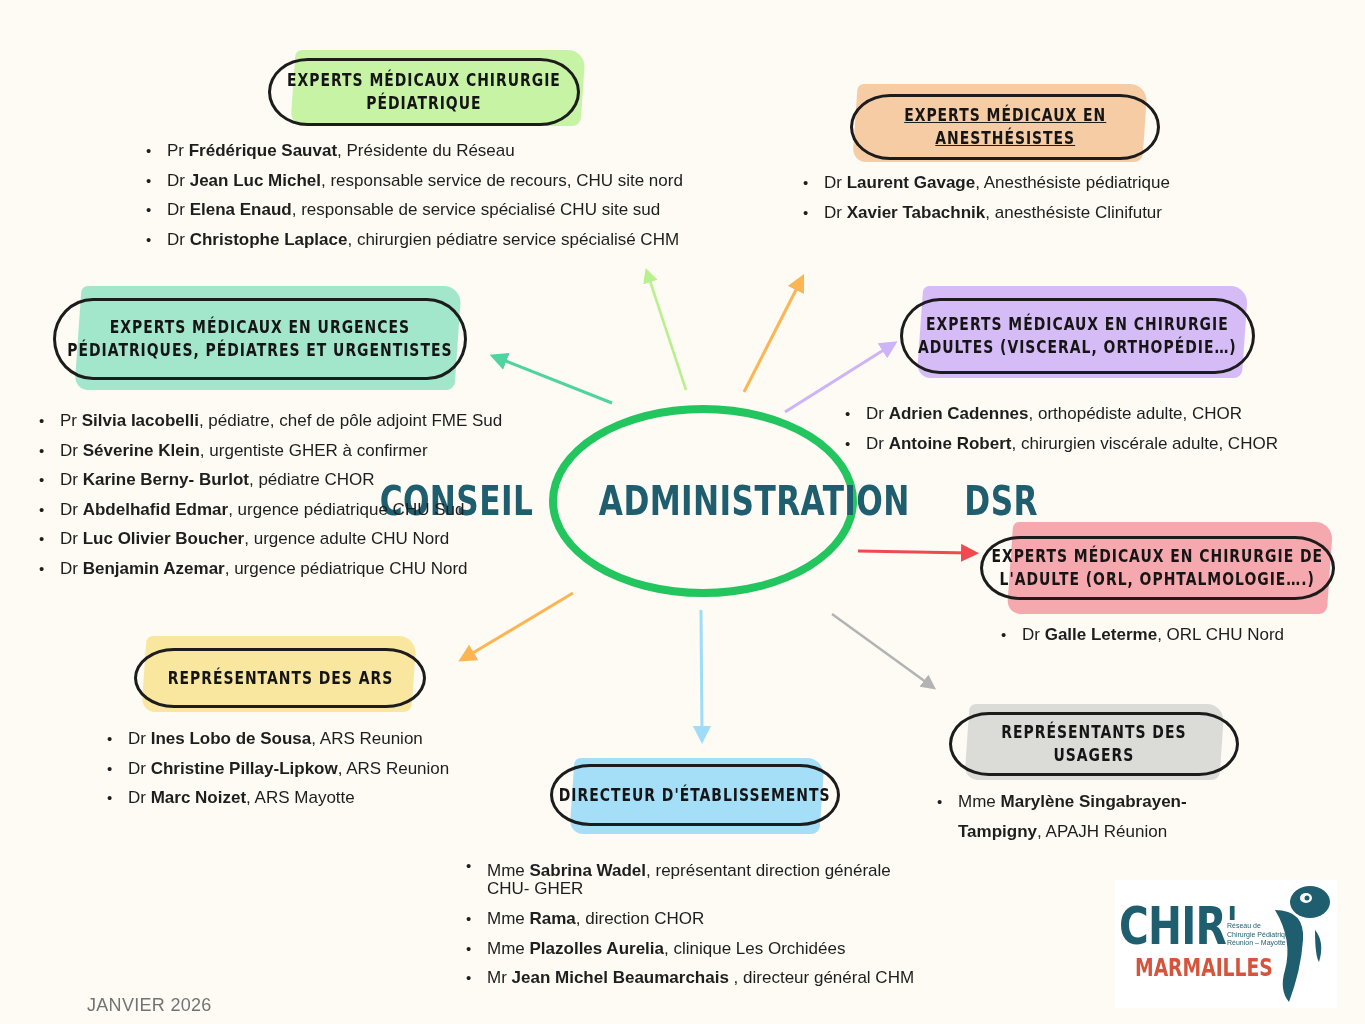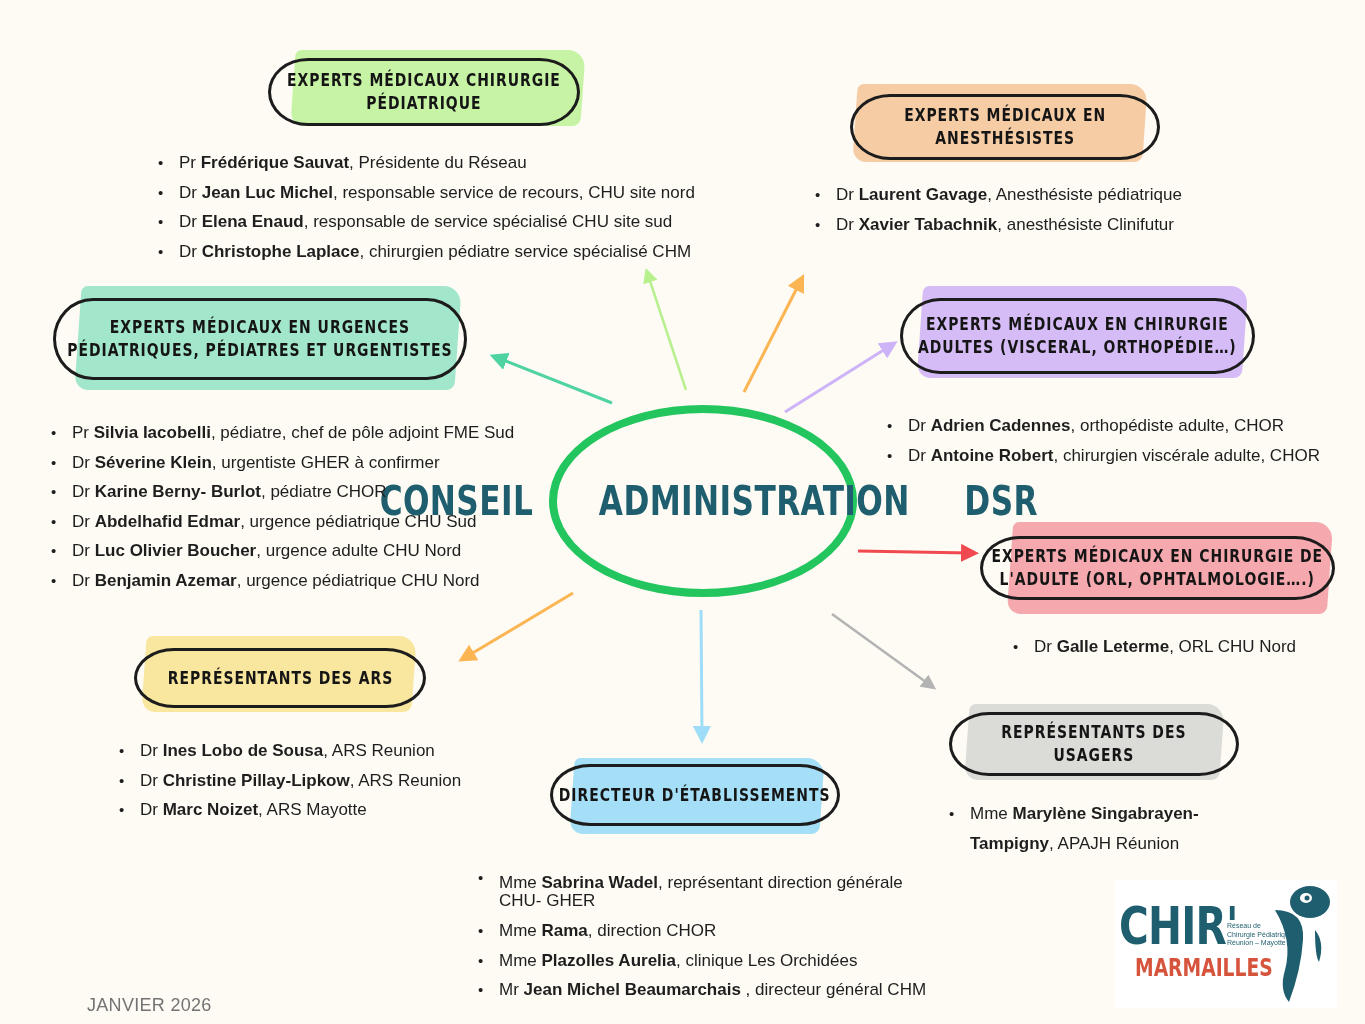--- a/index.html
+++ b/index.html
@@ -21,21 +21,21 @@
     display:flex; align-items:center; justify-content:center; text-align:center;
     box-sizing:border-box;
   }
   .pill-title {
     font-family:"DejaVu Sans", sans-serif;
     font-weight:bold; text-transform:uppercase;
     font-size:17px; line-height:23px; letter-spacing:1.2px;
     color:#151515;
     transform:scaleX(0.82); white-space:nowrap;
   }
-  ul.members { position:absolute; margin:12px; padding:0 0 0 22px; list-style:none; font-size:17px; }
+  ul.members { position:absolute; margin:0; padding:0 0 0 22px; list-style:none; font-size:17px; }
   ul.members li { position:relative; line-height:29.5px; white-space:nowrap; }
   ul.members li::before { content:"•"; position:absolute; left:-21px; top:0; font-size:15px; }
   ul.members li b { font-weight:bold; }
   .center {
     position:absolute; left:549px; top:405px; width:308px; height:192px;
     border:8px solid #22c55e; border-radius:50%; box-sizing:border-box;
     display:flex; flex-direction:row; align-items:center; justify-content:center;
   }
   .center span {
     font-family:"DejaVu Sans", sans-serif; font-weight:bold; color:#1f5e6e;
@@ -102,21 +102,21 @@
 </div>
 <ul class="members" style="left:145px;top:136px;">
   <li><span>Pr</span> <b>Frédérique Sauvat</b><span>, Présidente du Réseau</span></li>
   <li><span>Dr</span> <b>Jean Luc Michel</b><span>, responsable service de recours, CHU site nord</span></li>
   <li><span>Dr</span> <b>Elena Enaud</b><span>, responsable de service spécialisé CHU site sud</span></li>
   <li><span>Dr</span> <b>Christophe Laplace</b><span>, chirurgien pédiatre service spécialisé CHM</span></li>
 </ul>
 
 <div class="node" style="left:850px;top:82px;">
   <div class="brush" style="left:5px;top:2px;width:290px;height:78px;background:#f6c9a0;"></div>
-  <div class="pill" style="left:0;top:12px;width:310px;height:66px;">
+  <div class="pill" style="left:0;top:12px;width:310px;height:66px;text-decoration:underline;">
     <div class="pill-title">
       <div>Experts médicaux en</div>
       <div>anesthésistes</div>
     </div>
   </div>
 </div>
 <ul class="members" style="left:802px;top:168px;">
   <li><span>Dr</span> <b>Laurent Gavage</b><span>, Anesthésiste pédiatrique</span></li>
   <li><span>Dr</span> <b>Xavier Tabachnik</b><span>, anesthésiste Clinifutur</span></li>
 </ul>
@@ -141,21 +141,21 @@
 
 <div class="node" style="left:900px;top:286px;">
   <div class="brush" style="left:20px;top:0;width:325px;height:92px;background:#d4b8f5;"></div>
   <div class="pill" style="left:0;top:12px;width:355px;height:76px;">
     <div class="pill-title">
       <div>Experts médicaux en chirurgie</div>
       <div>adultes (visceral, orthopédie…)</div>
     </div>
   </div>
 </div>
-<ul class="members" style="left:874px;top:399px;">
+<ul class="members" style="left:844px;top:399px;">
   <li><span>Dr</span> <b>Adrien Cadennes</b><span>, orthopédiste adulte, CHOR</span></li>
   <li><span>Dr</span> <b>Antoine Robert</b><span>, chirurgien viscérale adulte, CHOR</span></li>
 </ul>
 
 <div class="node" style="left:980px;top:522px;">
   <div class="brush" style="left:30px;top:0;width:320px;height:92px;background:#f4a3aa;"></div>
   <div class="pill" style="left:0;top:14px;width:355px;height:64px;">
     <div class="pill-title">
       <div>Experts médicaux en chirurgie de</div>
       <div>l'adulte (ORL, ophtalmologie….)</div>

